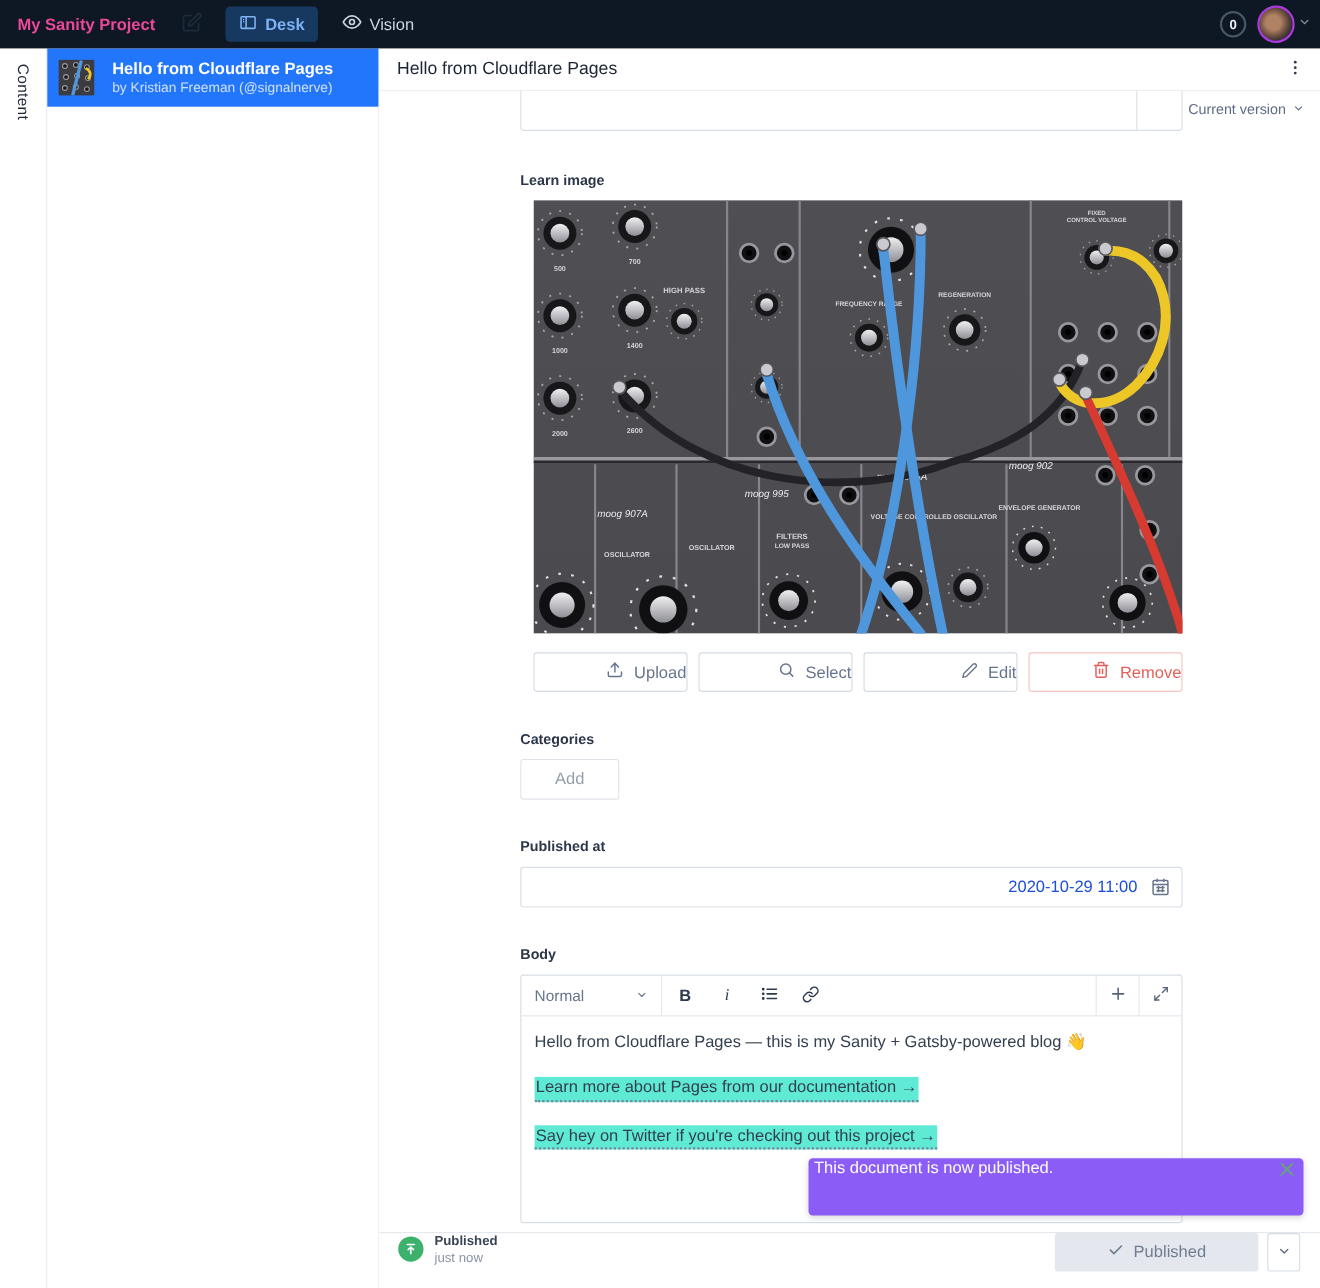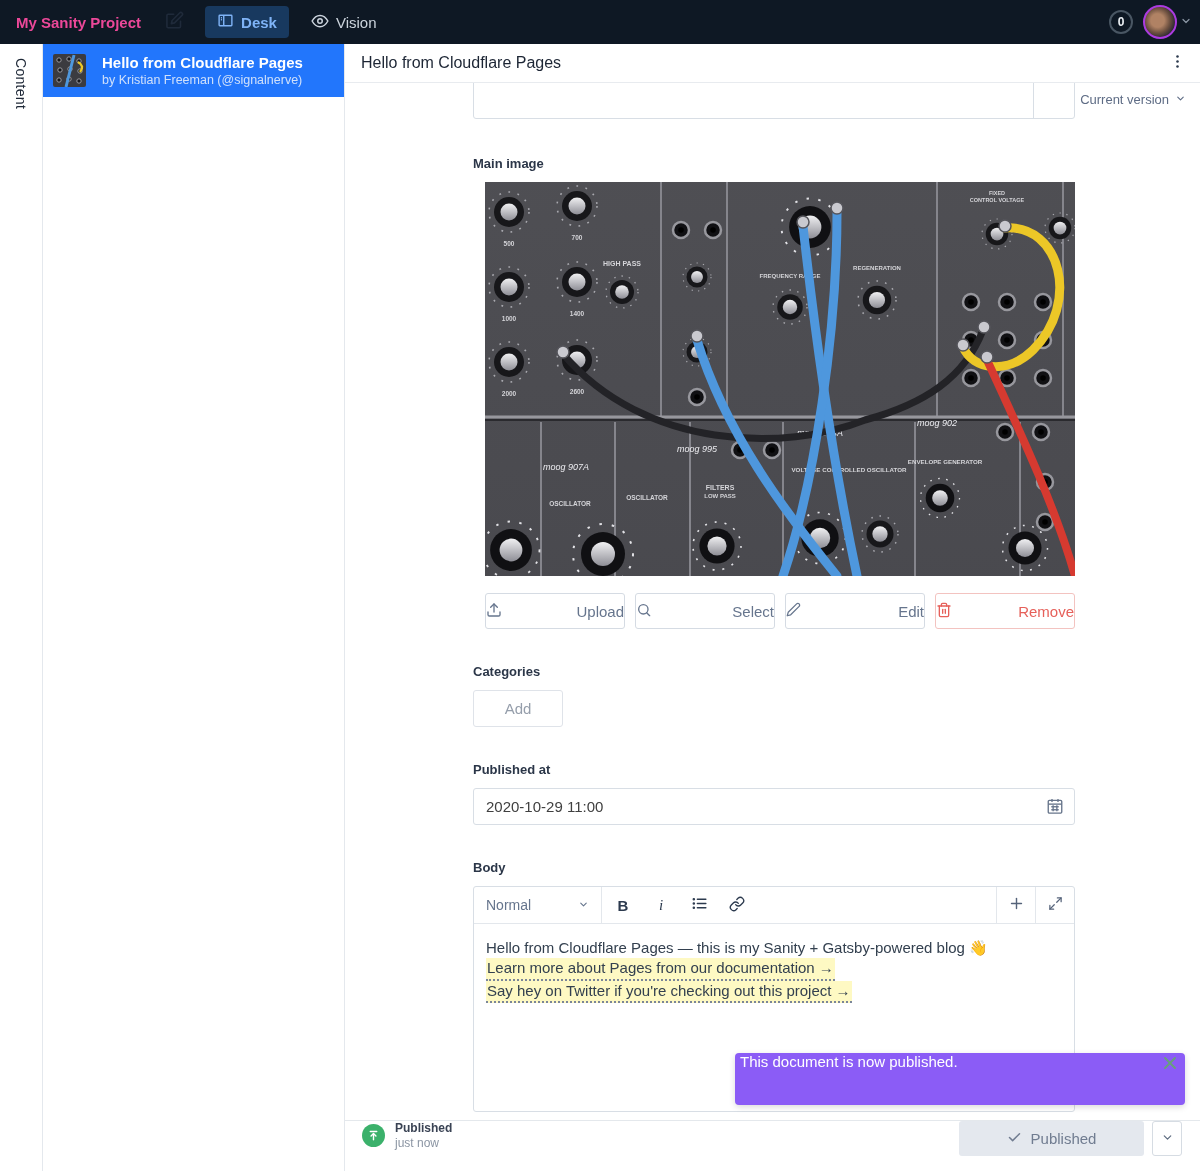--- a/index.html
+++ b/index.html
@@ -53,42 +53,42 @@
 
   .field-label { position:absolute; left:128px; font-size:13px; font-weight:600; color:#2b3648; }
 
   .partial-input { position:absolute; left:128px; top:-38px; width:602px; height:74px; border:1px solid #d8dee5; border-radius:3px; background:#fff; }
   .partial-input .seg { position:absolute; right:40px; top:0; bottom:0; width:1px; background:#d8dee5; }
 
   .figure { position:absolute; left:140px; top:99px; width:590px; height:394px; cursor:pointer; }
   .figure svg { display:block; }
 
   .img-btn-row { position:absolute; left:140px; top:510px; width:590px; display:grid; grid-template-columns:1fr 1fr 1fr 1fr; gap:10px; }
-  .btn { height:36px; border:1px solid #d5dbe3; border-radius:3px; background:#fff; color:#66758d; font-size:15px; font-weight:500; display:flex; align-items:center; justify-content:space-between; gap:9px; cursor:pointer; font-family:inherit; }
+  .btn { height:36px; border:1px solid #d5dbe3; border-radius:3px; background:#fff; color:#66758d; font-size:15px; font-weight:500; display:flex; align-items:center; justify-content:flex-end; gap:9px; cursor:pointer; font-family:inherit; }
   .btn.danger { color:#e6605a; border-color:#f3c3c0; }
 
   .add-btn { position:absolute; left:128px; top:607px; width:90px; height:37px; border:1px solid #dfe3e9; border-radius:3px; background:#fff; color:#959eab; font-size:15px; cursor:pointer; font-family:inherit; }
 
   .date-wrap { position:absolute; left:128px; top:705px; width:602px; height:37px; }
-  .date-wrap input { width:100%; height:100%; border:1px solid #d8dee5; border-radius:3px; font-size:15px; color:#404040; padding:0 40px 0 12px; outline:none; font-family:inherit; }
+  .date-wrap input { width:100%; height:100%; border:1px solid #d8dee5; border-radius:3px; font-size:15px; color:#1d4ed8; padding:0 40px 0 12px; outline:none; font-family:inherit;text-align:right; }
   .date-wrap .cal { position:absolute; right:11px; top:9px; color:#67758b; cursor:pointer; }
 
   .editor { position:absolute; left:128px; top:803px; width:602px; height:226px; border:1px solid #d8dee5; border-radius:3px; background:#fff; }
   .ed-toolbar { height:37px; border-bottom:1px solid #e3e7ec; display:flex; align-items:stretch; }
   .style-select { width:128px; display:flex; align-items:center; justify-content:space-between; padding:0 12px; border-right:1px solid #e3e7ec; color:#66758d; font-size:14px; cursor:pointer; }
   .fmt-group { display:flex; align-items:center; gap:8px; padding:0 6px; color:#2c3a4e; }
   .fmt-btn { width:30px; height:30px; display:flex; align-items:center; justify-content:center; border-radius:3px; cursor:pointer; background:none; border:none; color:#2c3a4e; }
   .fmt-b { font-weight:700; font-size:15px; }
   .fmt-i { font-style:italic; font-size:15px; font-family:"Liberation Serif","DejaVu Serif",serif; }
   .ed-toolbar .spacer { flex:1; }
   .tool-right { display:flex; align-items:stretch; }
   .tool-sq { width:39px; display:flex; align-items:center; justify-content:center; border-left:1px solid #e3e7ec; color:#55637a; cursor:pointer; background:none; border-top:none; border-right:none; border-bottom:none; }
   .ed-content { padding:13px 12px; }
   .ed-p { font-size:15px; color:#33404f; line-height:1.4; }
-  .ed-link { display:inline-block; font-size:15px; color:#33404f; background:#fef9c3; border-bottom:2px dotted #7b8699; padding:0 1px 1px 1px; cursor:pointer; line-height:1.3; }
+  .ed-link { display:inline-block; font-size:15px; color:#33404f; background:#5eead4; border-bottom:2px dotted #7b8699; margin-top:21px; padding:0 1px 1px 1px; cursor:pointer; line-height:1.3; }
 
   
   .toast { position:absolute; left:735px; top:1053px; width:450px; height:52px; background:#8b5cf6; border-radius:4px; display:flex; align-items:flex-start; padding:0 5px; z-index:30; box-shadow:0 2px 6px rgba(0,0,0,.15); }
   .toast .msg { color:#fff; font-size:15px; font-weight:500; }
   .toast .close { margin-left:auto; color:#68a17b; cursor:pointer; display:flex; }
 
   
   .doc-footer { position:absolute; left:0; right:0; bottom:0; height:51px; border-top:1px solid #e4e8ec; background:#fff; display:flex; align-items:flex-start; }
   .pub-state { display:flex; align-items:center; gap:10px; margin-left:17px; }
   .pub-circle { width:23px; height:23px; border-radius:50%; background:#3bb16b; color:#fff; display:flex; align-items:center; justify-content:center; }
@@ -198,21 +198,21 @@
           <svg width="11" height="11" viewBox="0 0 24 24" fill="none" stroke="currentColor" stroke-width="2.4" stroke-linecap="round" stroke-linejoin="round">
               <polyline points="6 9 12 15 18 9"></polyline>
             </svg>
         </span>
       </div>
 
       <div class="partial-input">
           <span class="seg"></span>
         </div>
 
-      <div class="field-label" style="top:73px">Main image</div>
+      <div class="field-label" style="top:73px">Learn image</div>
       <div class="figure">
         <svg width="590" height="394" viewBox="0 0 590 394">
           <defs>
             <linearGradient id="silver" x1="0" y1="0" x2="0" y2="1">
               <stop offset="0" stop-color="#f0f0f2"></stop>
                 <stop offset="1" stop-color="#8e8e96"></stop>
             </linearGradient>
             <g id="knob">
               <circle r="20" fill="none" stroke="#a8a8ae" stroke-width="1.6" stroke-dasharray="1.8 7.5"></circle>
               <circle r="15" fill="#17171a"></circle>

